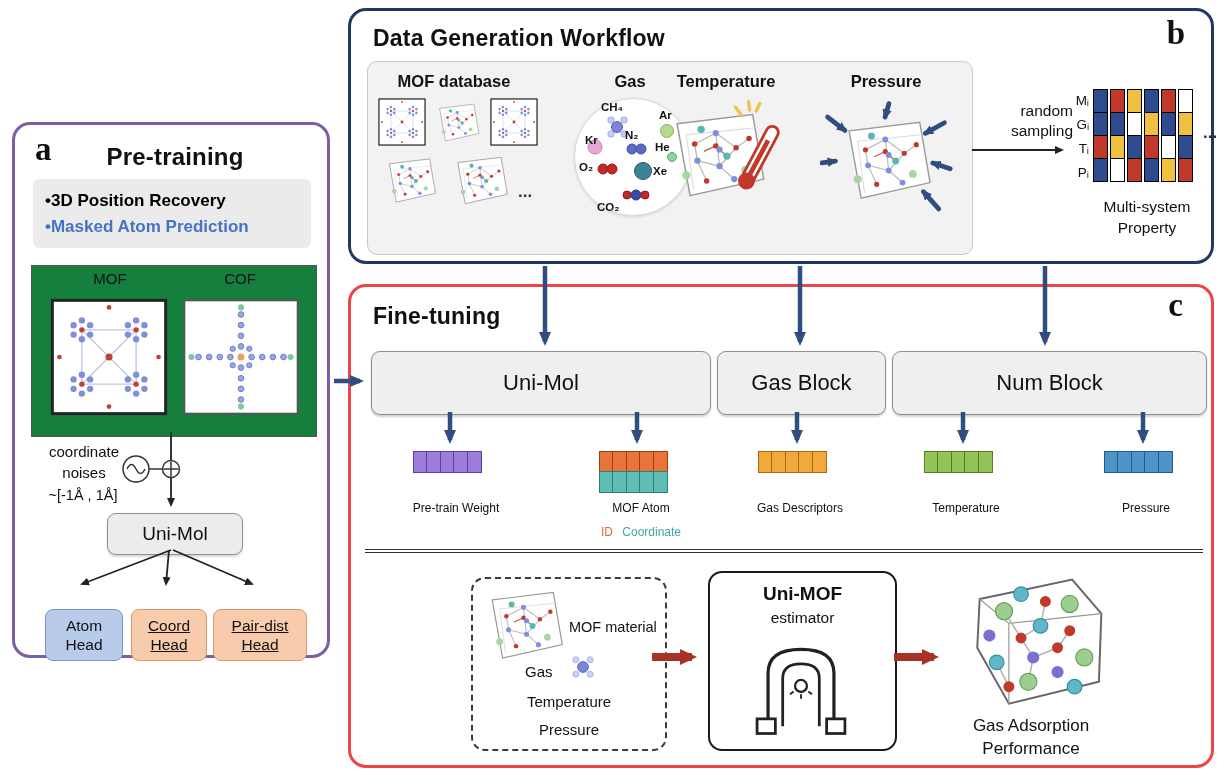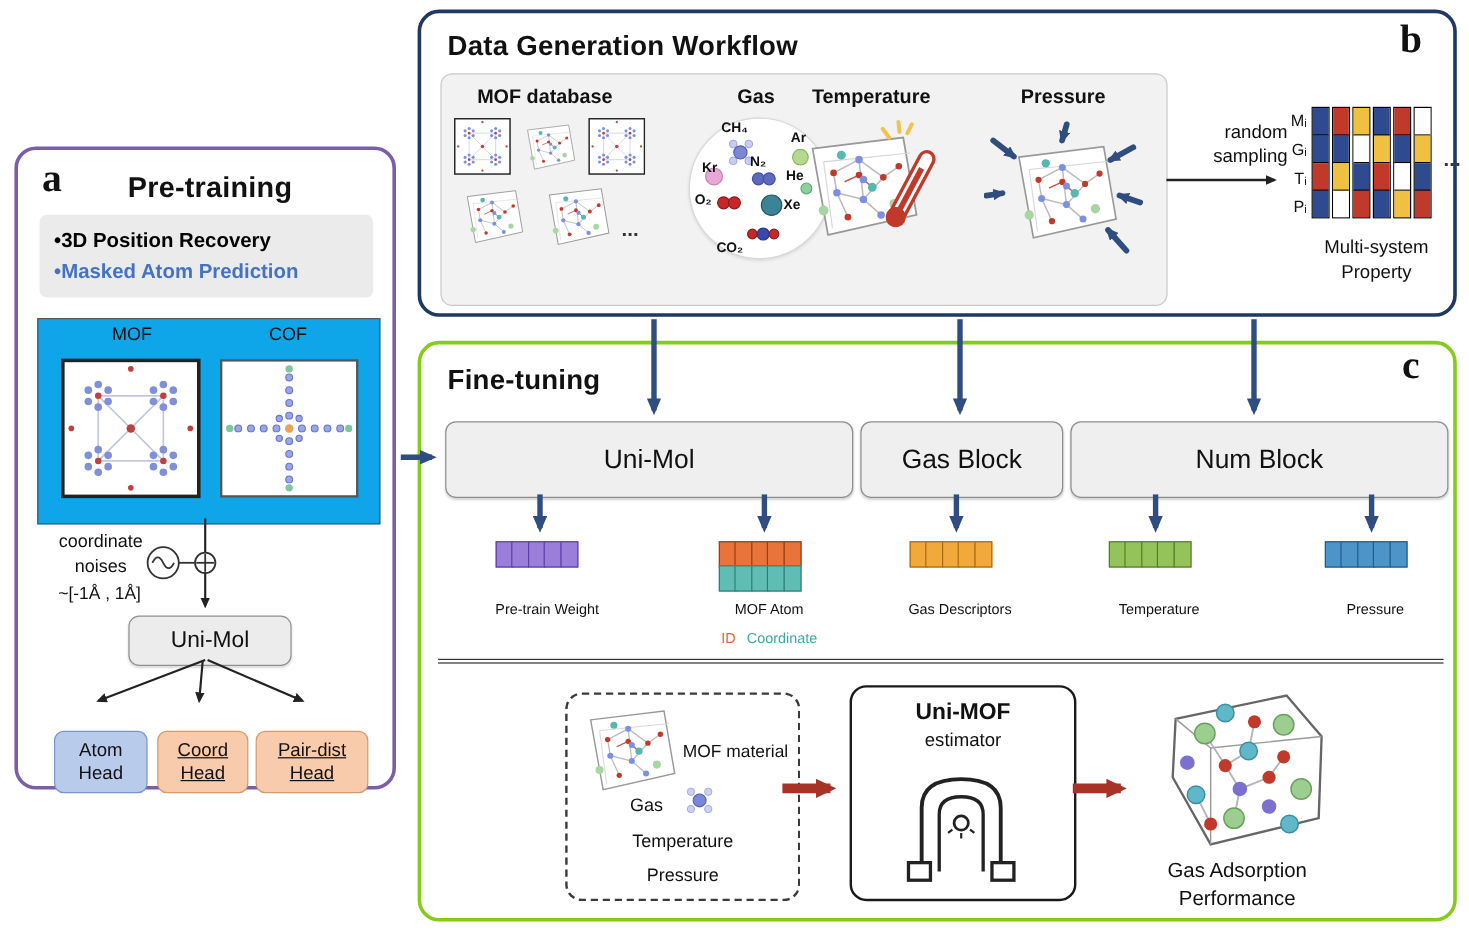--- a/index.html
+++ b/index.html
@@ -4,26 +4,26 @@
 <style>
   html,body{margin:0;padding:0;background:#fff;}
   .stage{position:relative;width:1224px;height:776px;background:#fff;
          font-family:"Liberation Sans",sans-serif;color:#111;overflow:hidden;}
   .abs{position:absolute;}
   .pre{white-space:pre-line;}
   .center{text-align:center;}
   .panel{position:absolute;background:#fff;box-sizing:border-box;border-radius:18px;}
   .panel-a{border:3px solid #7B5EA7;}
   .panel-b{border:3px solid #1F3864;}
-  .panel-c{border:3px solid #84cc16;}
+  .panel-c{border:3px solid #ef4444;}
   .panel-title{position:absolute;font-size:23px;font-weight:600;letter-spacing:.2px;}
   .panel-letter{position:absolute;font-family:"Liberation Serif",serif;font-weight:700;font-size:33px;}
   .bullet-box{position:absolute;background:#EBEBEB;border-radius:6px;padding:9px 12px;
               font-size:17px;line-height:1.5;font-weight:600;}
-  .struct-box{position:absolute;border:1.6px solid #555;background:#0ea5e9;}
+  .struct-box{position:absolute;border:1.6px solid #555;background:#15803d;}
   .small-label{position:absolute;font-size:15px;font-weight:500;text-align:center;}
   .unimol-pill{position:absolute;background:#ECECEC;border:1.3px solid #909090;border-radius:9px;
                display:flex;align-items:center;justify-content:center;font-size:19px;font-weight:500;
                box-shadow:0 1.5px 2px rgba(0,0,0,.15);}
   .head-box{position:absolute;border-radius:8px;display:flex;align-items:center;justify-content:center;
             text-align:center;font-size:15.5px;line-height:1.25;white-space:pre-line;border:1.4px solid;margin-top:16px;}
   .head-atom{background:#B9CBEA;border-color:#7a96c8;}
   .head-warm{background:#F8CBAD;border-color:#d69a6a;text-decoration:underline;}
   .gray-box{position:absolute;background:#F2F2F3;border:1px solid #c9c9c9;border-radius:10px;}
   .col-header{position:absolute;font-size:16.5px;font-weight:600;text-align:center;}

